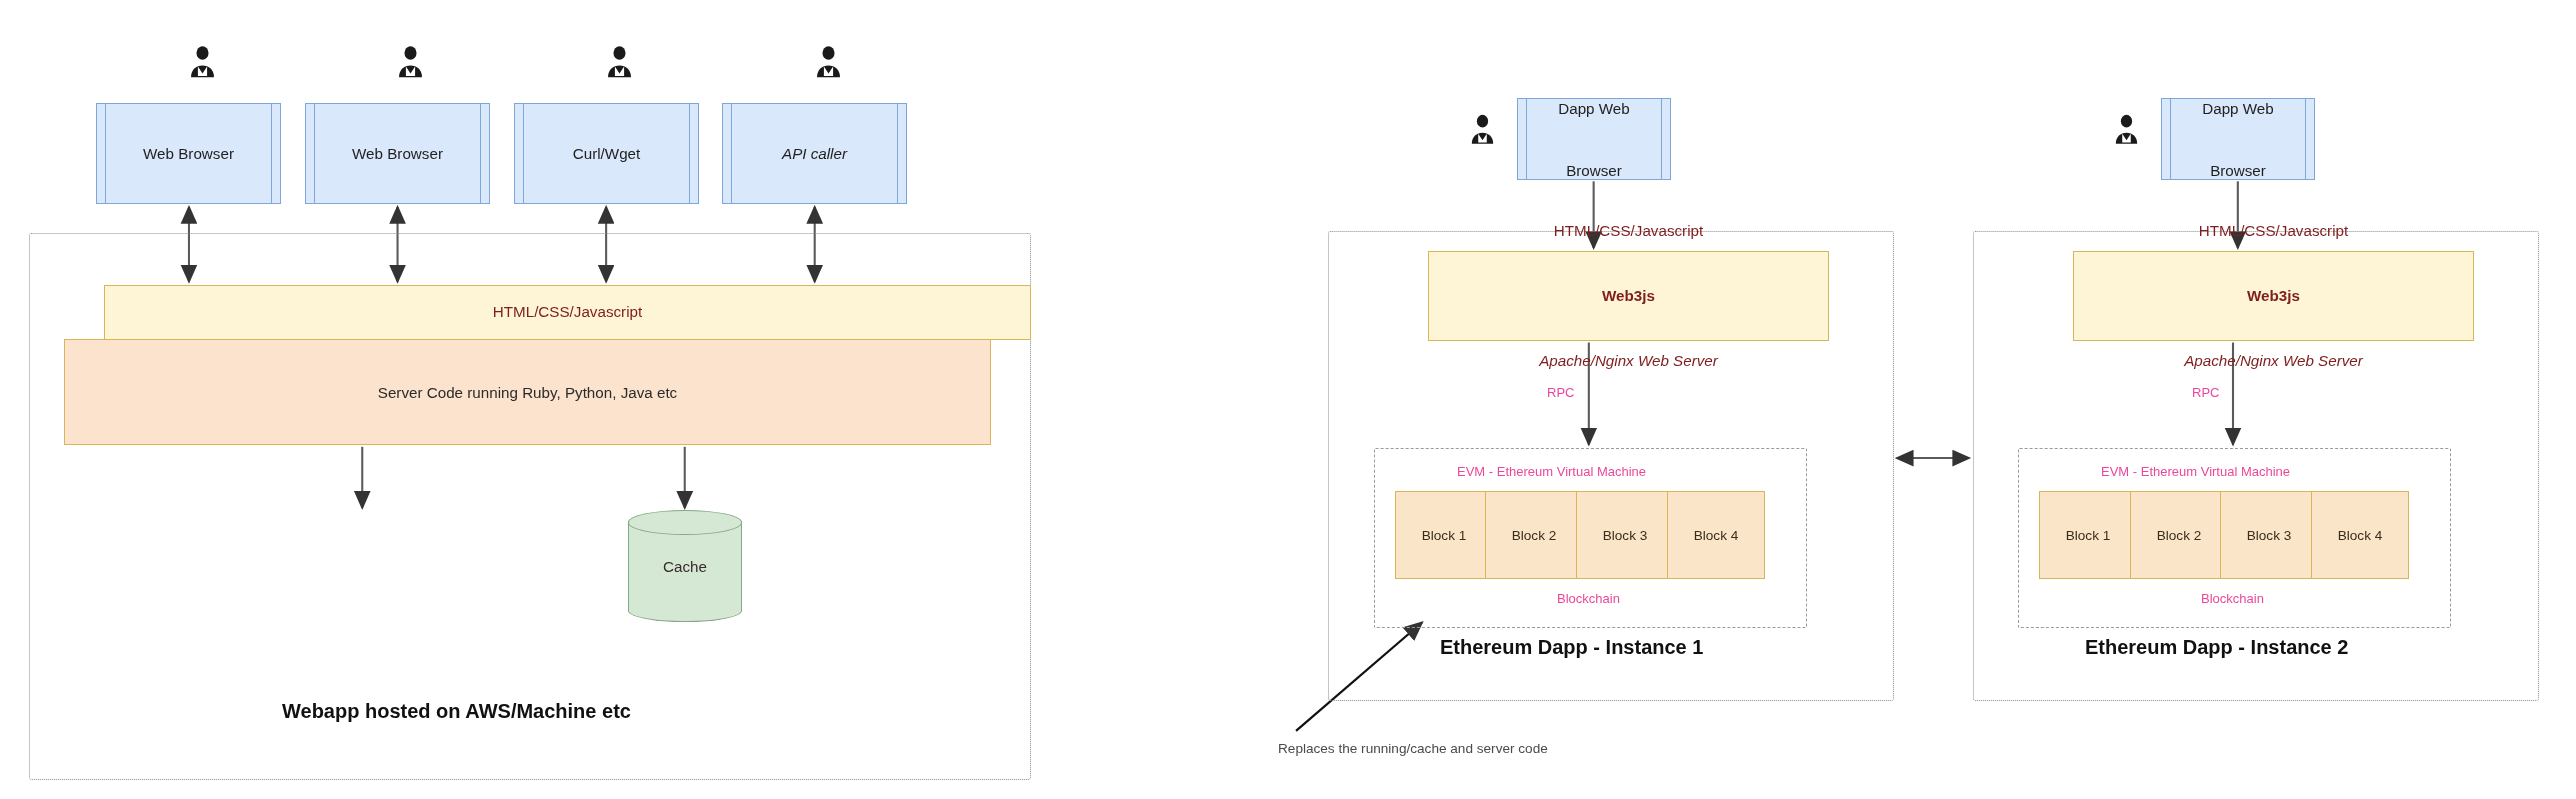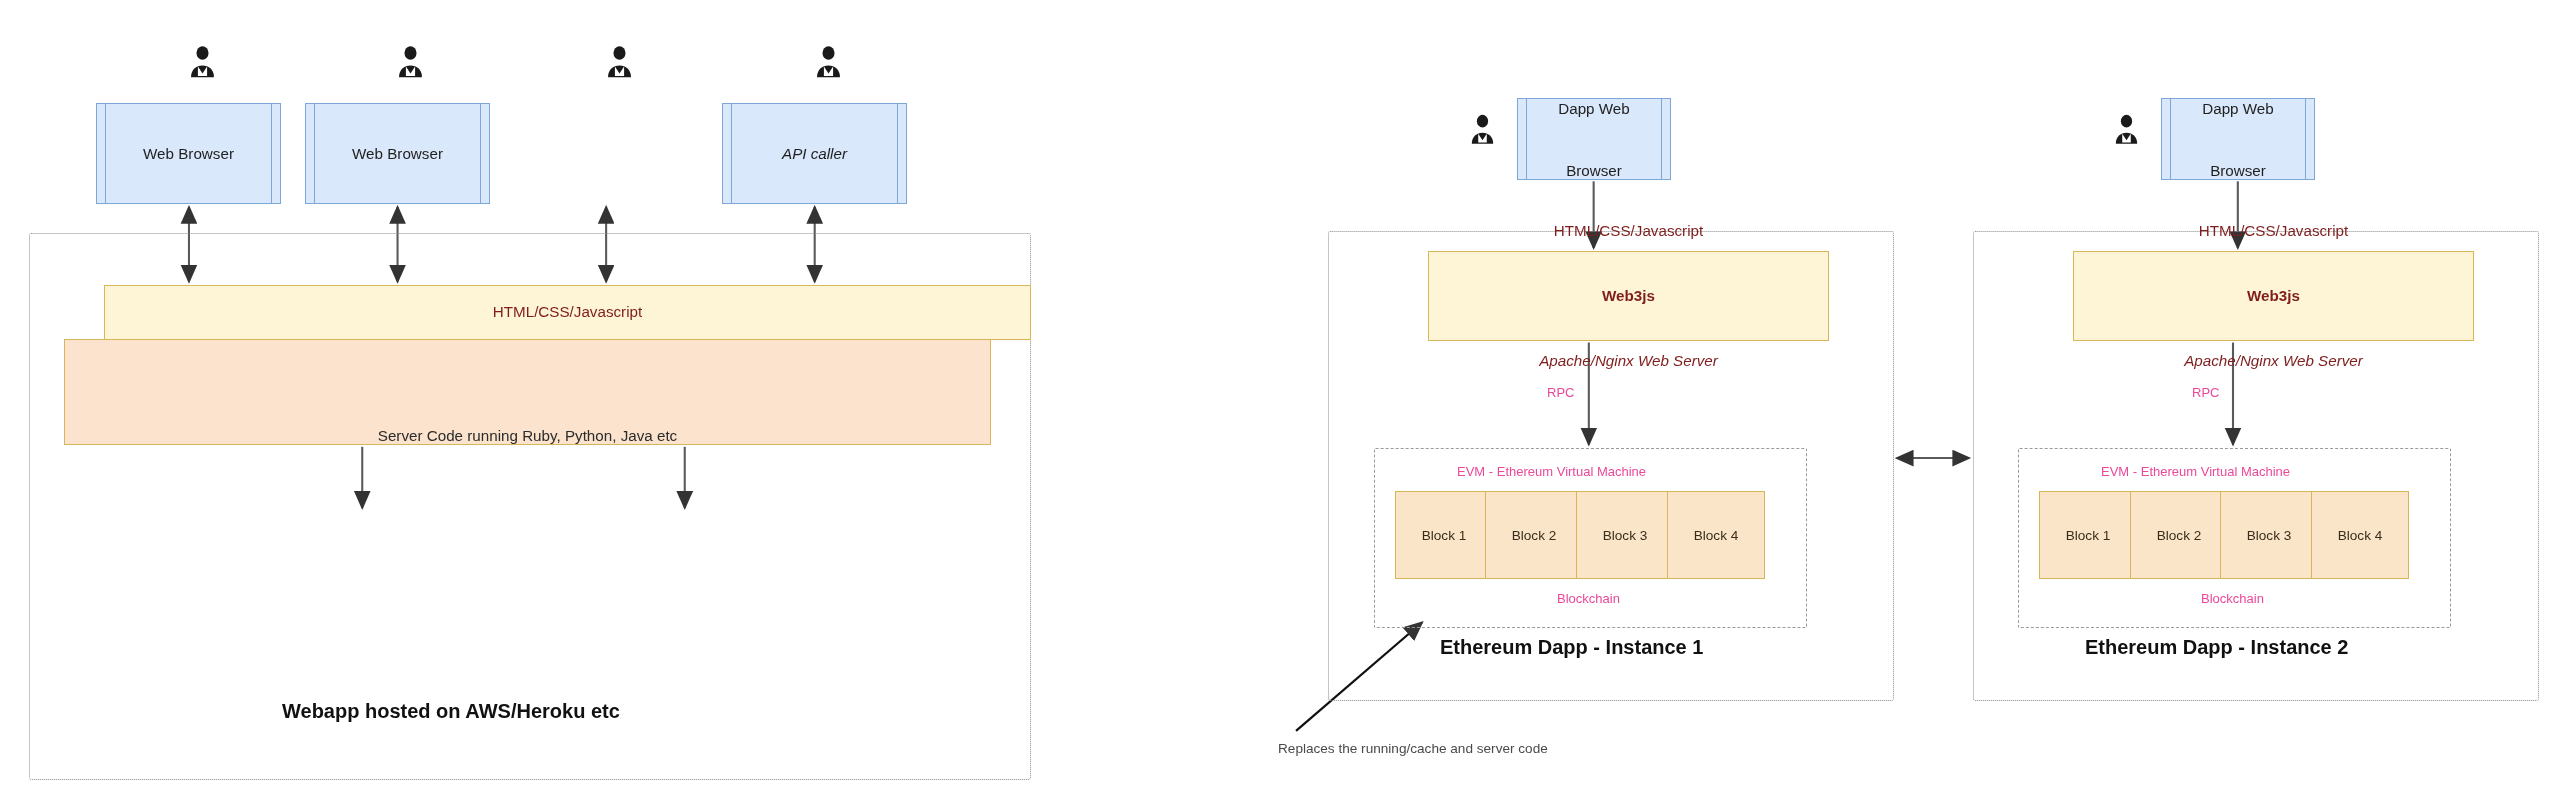--- a/index.html
+++ b/index.html
@@ -238,33 +238,41 @@
         <path d="M8.2 18.2 L12 24 L15.8 18.2 L15.8 26 L8.2 26 Z" fill="#fff"></path>
       </svg>
   </div>
 
   <div class="abs node-blue" style="left:96px; top:103px; width:185px; height:101px;">
     <span>Web Browser</span>
   </div>
   <div class="abs node-blue" style="left:305px; top:103px; width:185px; height:101px;">
     <span>Web Browser</span>
   </div>
+  <div class="abs node-blue" style="left:514px; top:103px; width:185px; height:101px;">
+    <span>Curl/Wget</span>
+  </div>
   <div class="abs node-blue" style="left:722px; top:103px; width:185px; height:101px;font-style:italic;">
     <span>API caller</span>
   </div>
 
   <div class="abs node-yellow" style="left:64px; top:285px; width:927px; height:55px;">
     <span>HTML/CSS/Javascript</span>
   </div>
-  <div class="abs node-peach" style="left:64px; top:339px; width:927px; height:106px;align-items:flex-end;">
+  <div class="abs node-peach" style="left:64px; top:339px; width:927px; height:106px;">
     <span>Server Code running Ruby, Python, Java etc</span>
   </div>
 
-
-  <div class="label label-title" style="left:282px; top:700px;">Webapp hosted on AWS/Heroku etc</div>
+  <div class="cylinder cyl-green" style="left:628px; top:510px; width:114px; height:112px;">
+    <div class="cyl-body"></div>
+    <div class="cyl-top"></div>
+    <span class="cyl-label">Cache</span>
+  </div>
+
+  <div class="label label-title" style="left:282px; top:700px;">Webapp hosted on AWS/Machine etc</div>
 
   <div class="abs group-dashed" style="left:1328px; top:231px; width:566px; height:470px;"></div>
 
   <div class="actor-icon" style="left:1469px; top:112px;">
     <svg width="27" height="34" viewBox="0 0 24 28">
         <ellipse cx="12" cy="7" rx="5" ry="5.6" fill="#1a1a1a"></ellipse>
         <path d="M2.5 27c0-6 4.2-9.6 9.5-9.6S21.5 21 21.5 27z" fill="#1a1a1a"></path>
         <path d="M8.2 18.2 L12 24 L15.8 18.2 L15.8 26 L8.2 26 Z" fill="#fff"></path>
       </svg>
   </div>

